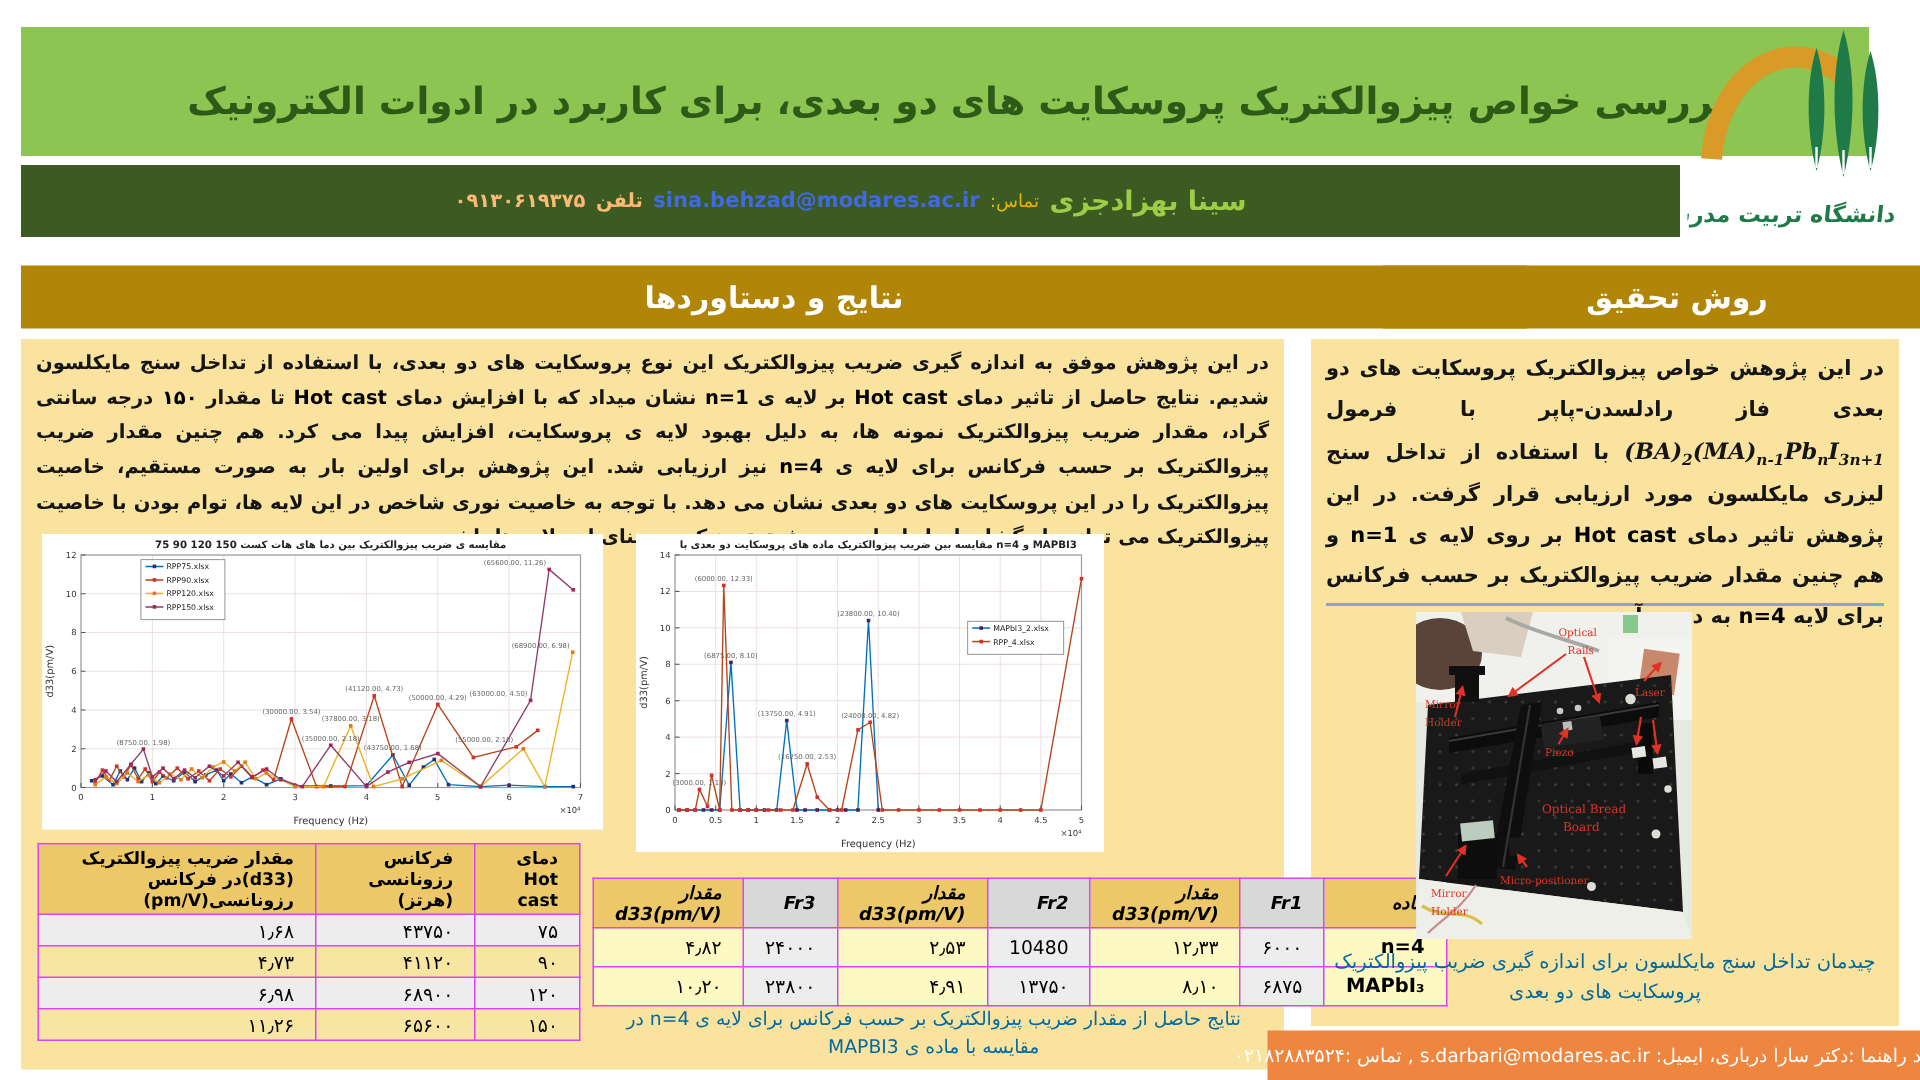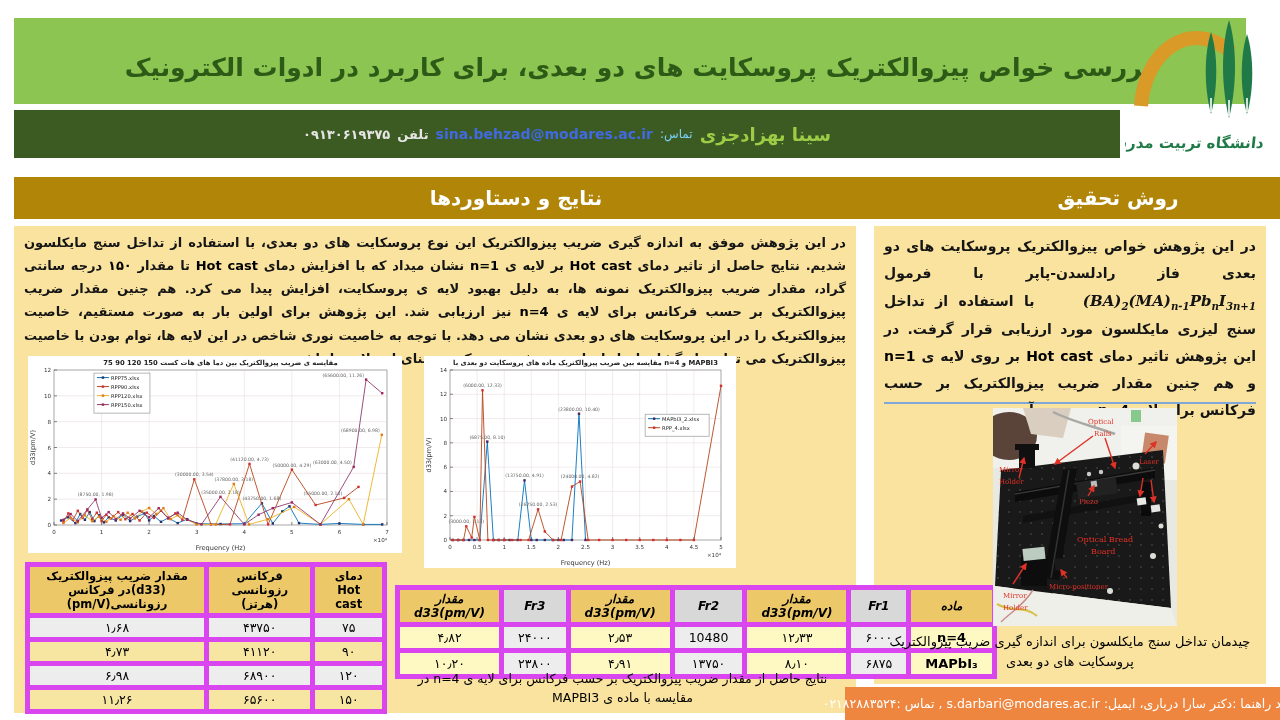--- a/index.html
+++ b/index.html
@@ -7,71 +7,71 @@
   body{font-family:"DejaVu Sans",sans-serif;}
   #page{position:relative;width:1280px;height:720px;background:#fff;overflow:hidden;}
 
   .band{position:absolute;left:14px;top:18px;width:1232px;height:86px;background:#8CC552;
         display:flex;justify-content:center;align-items:center;padding-top:12px;padding-left:17px;}
   .band .title{color:#2E5A17;font-weight:bold;font-size:25px;direction:rtl;white-space:nowrap;}
 
   .authorbar{position:absolute;left:14px;top:110px;width:1106px;height:48px;background:#3C5B22;
         display:flex;direction:rtl;justify-content:center;align-items:center;gap:7px;}
   .authorbar .name{color:#9DCC46;font-weight:bold;font-size:18px;}
-  .authorbar .contact{color:#7dd3fc;font-size:12px;}
+  .authorbar .contact{color:#eab308;font-size:12px;}
   .authorbar .email{color:#4169E1;font-weight:bold;font-size:14px;direction:ltr;}
-  .authorbar .phonelbl,.authorbar .phone{color:#e5e5e5;font-size:13px;font-weight:bold;}
+  .authorbar .phonelbl,.authorbar .phone{color:#fdba74;font-size:13px;font-weight:bold;}
 
   .logo{position:absolute;left:1125px;top:2px;width:150px;height:162px;}
 
   .secbar{position:absolute;top:177px;height:42px;background:#B08508;display:flex;
         justify-content:center;align-items:center;}
   .secbar span{color:#fff;font-weight:bold;font-size:20px;direction:rtl;}
   #bar-results{left:14px;width:1004px;}
   #bar-method{left:922px;width:392px;}
 
   .panel{position:absolute;background:#F9E39E;}
   #panel-results{left:14px;top:226px;width:842px;height:487px;}
   #panel-method{left:874px;top:226px;width:392px;height:458px;}
 
   .para{direction:rtl;text-align:justify;color:#151515;}
   #results-par{position:absolute;left:24px;top:231px;width:822px;font-size:13px;
         font-weight:bold;line-height:1.78;}
   #method-par{position:absolute;left:884px;top:233px;width:372px;height:171px;font-size:14px;
         font-weight:bold;line-height:1.92;border-bottom:2px solid #7FA8D9;}
   .hl{font-weight:bold;color:#000;}
   .formula{font-family:"DejaVu Serif",serif;font-style:italic;font-weight:bold;direction:ltr;
-        display:inline-block;unicode-bidi:isolate;font-size:15px;margin-left:38px;}
+        display:inline-block;unicode-bidi:isolate;font-size:15px;}
   .formula sub{font-size:68%;}
 
   .chartbox{position:absolute;background:#fff;}
   #chart1{left:28px;top:356px;width:374px;height:197px;}
   #chart2{left:424px;top:356px;width:312px;height:212px;}
 
   .dtable{position:absolute;}
   #table1{left:25px;top:562px;width:362px;}
   #table2{left:395px;top:585px;width:462px;}
   .dtable table{border-collapse:collapse;width:100%;direction:rtl;}
-  .dtable th,.dtable td{border:5px solid #d946ef;text-align:center;padding:2px 14px;}
+  .dtable th,.dtable td{border:1px solid #d946ef;text-align:right;padding:2px 14px;}
   #table1 th{background:#ECC868;font-size:11.5px;font-weight:bold;}
   #table1 td{font-size:12.5px;height:21px;}
   #table1 tbody tr:nth-child(odd) td{background:#EDEDED;}
   #table1 tbody tr:nth-child(even) td{background:#F7E6A2;}
   #table2 th{font-size:12px;font-weight:bold;background:#ECC868;height:24px;font-style:italic;}
   #table2 th:nth-child(even){background:#D8D8D8;}
   #table2 td{font-size:12.5px;height:26px;background:#fef9c3;}
   #table2 td:nth-child(even){background:#EDEDED;}
   #table2 td:first-child{font-weight:bold;font-size:13px;}
 
-  .caption{position:absolute;direction:rtl;text-align:center;color:#000000;font-size:12.5px;line-height:1.5;}
+  .caption{position:absolute;direction:rtl;text-align:center;color:#0369a1;font-size:12.5px;line-height:1.5;}
   #cap-table1{left:20px;top:694px;width:505px;}
   #cap-table2{left:400px;top:670px;width:445px;}
   #cap-photo{left:884px;top:632px;width:372px;font-size:13px;}
 
-  #photo{position:absolute;left:993px;top:408px;width:147px;height:218px;}
+  #photo{position:absolute;left:944px;top:408px;width:147px;height:218px;}
 
   .orangebar{position:absolute;left:845px;top:687px;width:435px;height:33px;background:#EE8640;
         display:flex;justify-content:center;align-items:center;}
   .orangebar span{color:#fff;font-size:12.5px;direction:rtl;white-space:nowrap;}
 </style>
 </head>
 <body>
 
 <div id="page">
 

